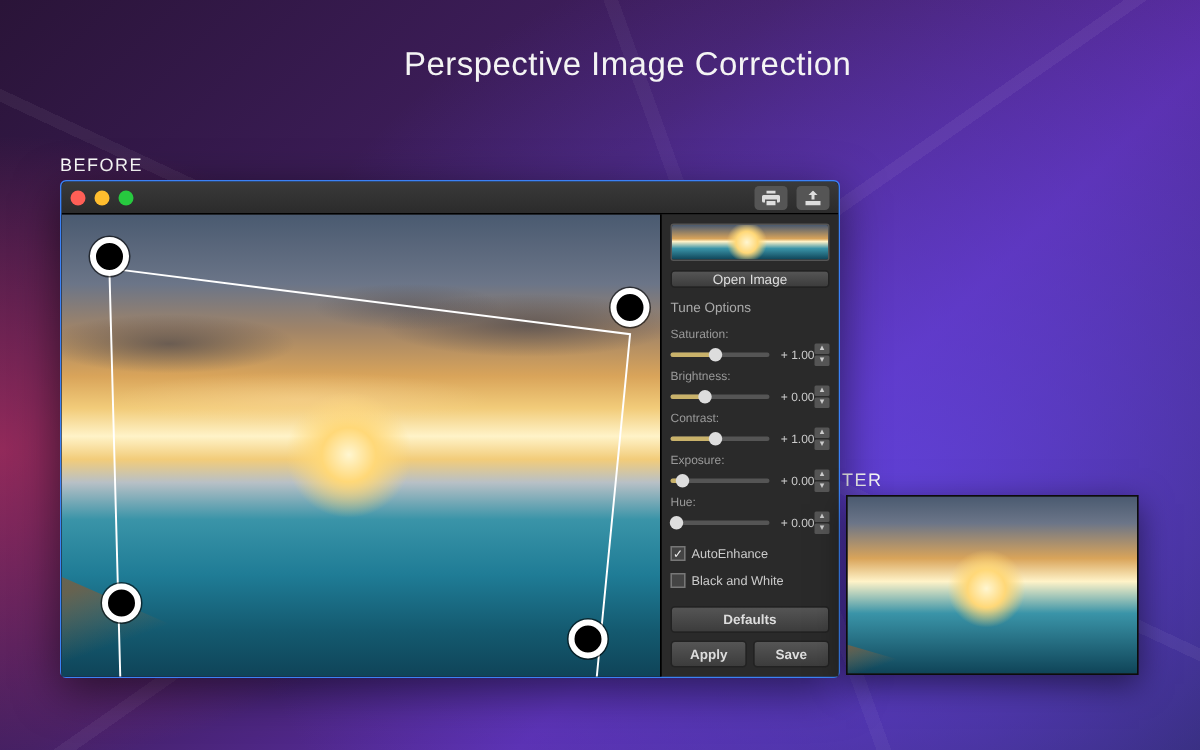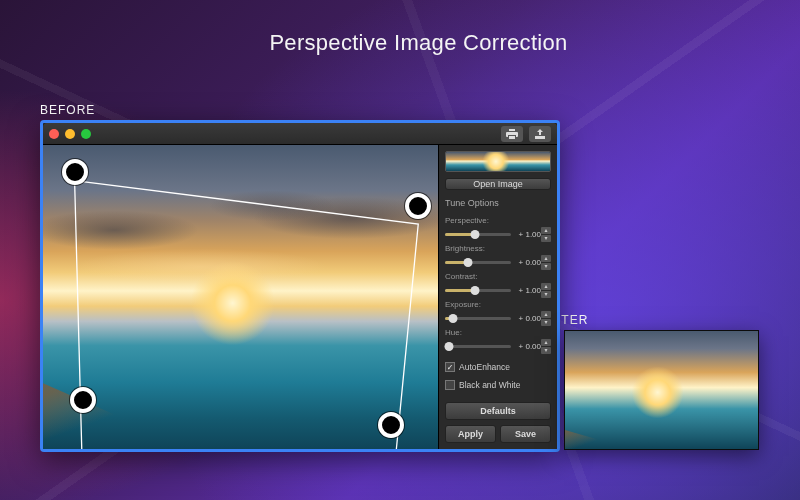--- a/index.html
+++ b/index.html
@@ -35,21 +35,21 @@
   }
   .lbl{
     position:absolute;font-size:12px;font-weight:500;letter-spacing:1px;color:#fff;
   }
   .lbl.before{top:103px;left:40px;}
   .lbl.after {top:313px;left:544px;}
 
   
   .win{
     position:absolute;top:120px;left:40px;width:520px;height:332px;
-    background:#1e1e1e;border:3px solid #3b82f6;border-radius:4px;box-shadow:0 8px 30px rgba(0,0,0,0.55);
+    background:#1e1e1e;border:1px solid #3b82f6;border-radius:4px;box-shadow:0 8px 30px rgba(0,0,0,0.55);
   }
   .titlebar{
     height:22px;background:linear-gradient(#3a3a3a,#2b2b2b);border-bottom:1px solid #000;
     display:flex;align-items:center;padding:0 6px;border-radius:4px 4px 0 0;
   }
   .traffic{display:flex;gap:6px;}
   .dot{width:10px;height:10px;border-radius:50%;}
   .dot.r{background:#ff5f56;} .dot.y{background:#ffbd2e;} .dot.g{background:#27c93f;}
   .titlebar-right{margin-left:auto;display:flex;gap:6px;}
   .tb-btn{width:22px;height:16px;background:#555;border-radius:3px;display:flex;align-items:center;justify-content:center;}
@@ -184,21 +184,21 @@
     </div>
 
     <div class="sidebar">
       <div class="thumb">
           <div class="mini"></div>
         </div>
       <div class="btn">Open Image</div>
       <div class="section-title">Tune Options</div>
       <div id="sliders">
           <div class="slider-row">
-            <div class="srlabel">Perspective:</div>
+            <div class="srlabel">Saturation:</div>
             <div class="srbody">
               <div class="track">
                 <div class="fill" style="width:45%"></div>
                 <div class="knob" style="left:45%"></div>
               </div>
               <span class="val">+ 1.00</span>
               <div class="plusminus">
                 <div class="pm">▴</div>
                 <div class="pm">▾</div>
               </div>

